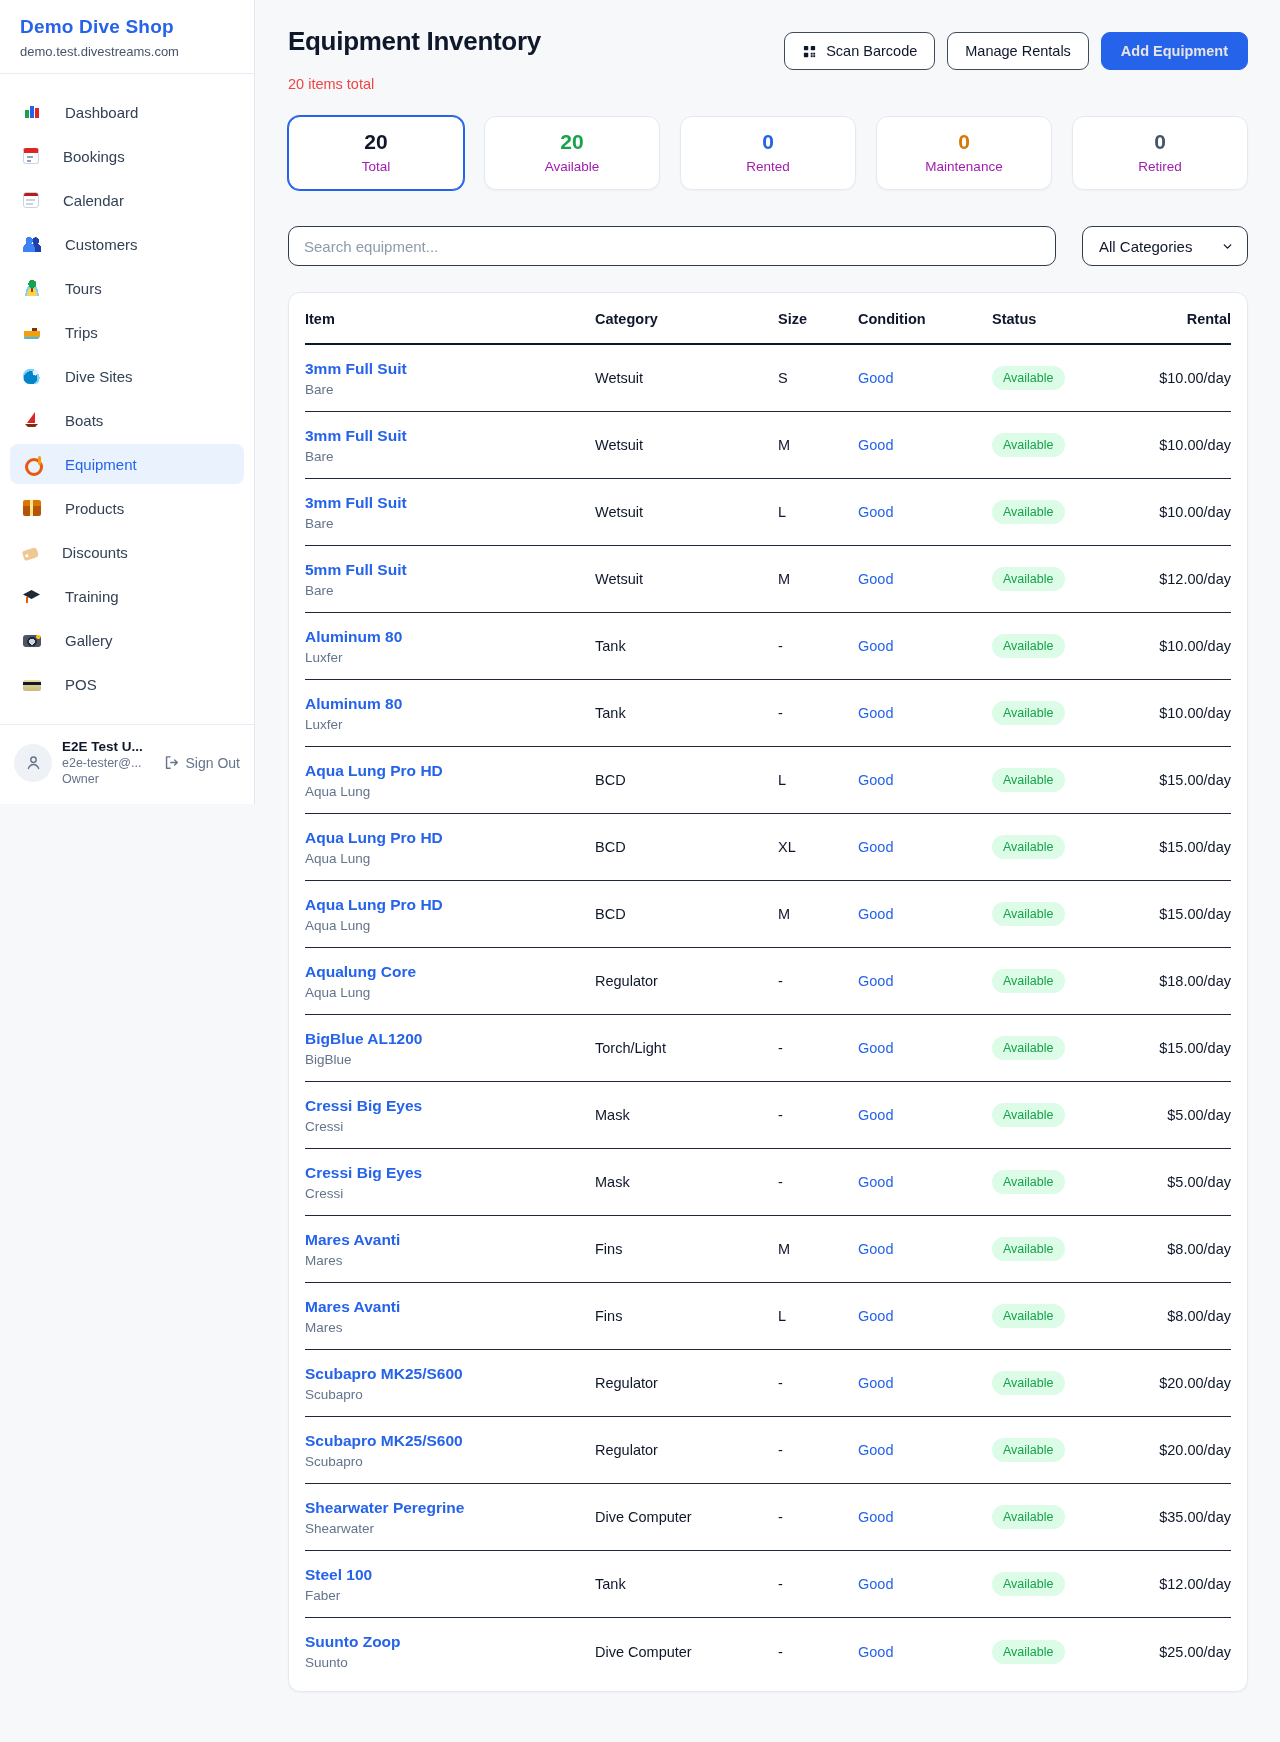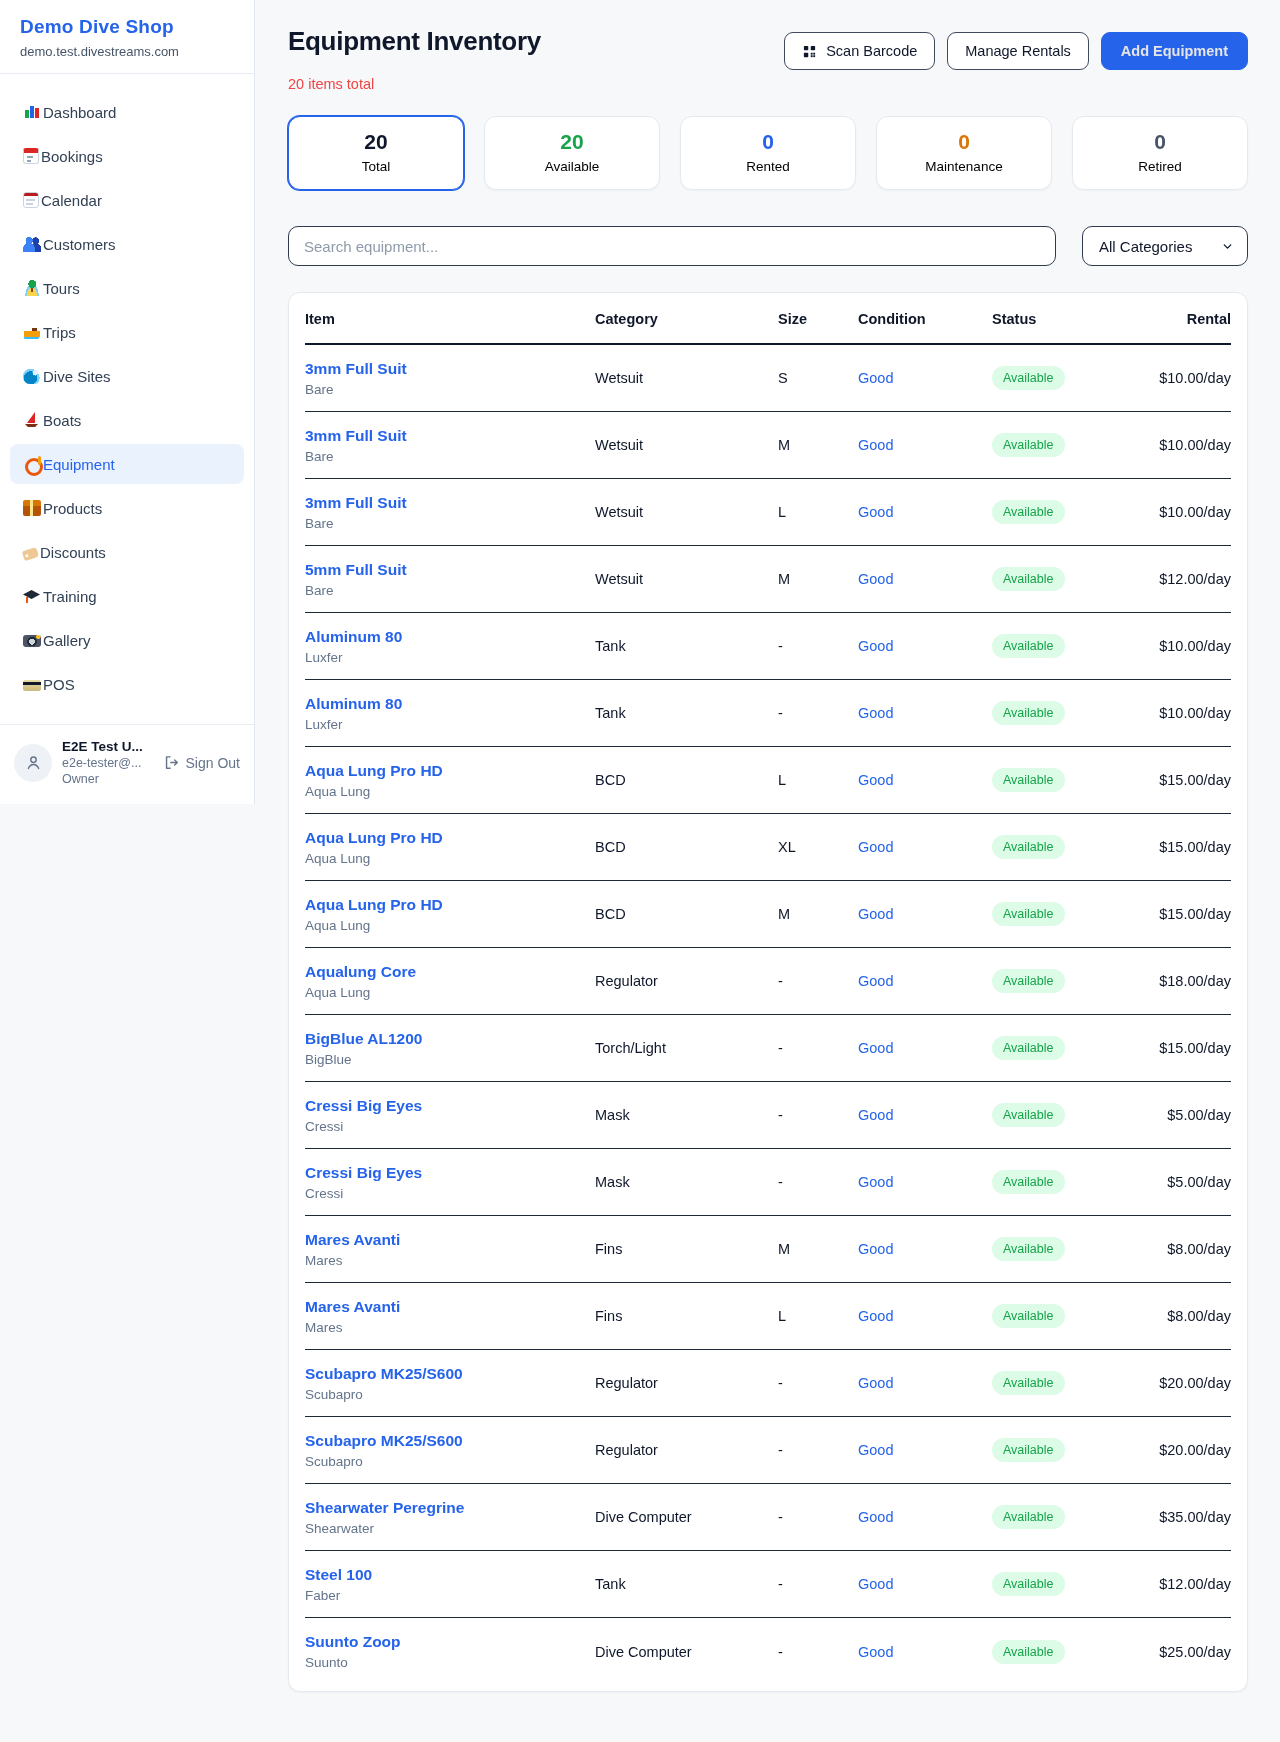--- a/index.html
+++ b/index.html
@@ -16,21 +16,21 @@
   .sidebar {
     position: absolute; left: 0; top: 0; width: 255px;
     background: #ffffff; border-right: 1px solid #e2e8f0;
     padding-bottom: 0;
   }
   .brand { padding: 16px 20px 14px; border-bottom: 1px solid #e8edf3; }
   .brand-name { color: #2563eb; font-size: 19px; font-weight: 700; letter-spacing: .2px; }
   .brand-domain { color: #475569; font-size: 13px; margin-top: 6px; }
   .nav { padding: 18px 10px 16px; list-style: none; }
   .nav-item {
-    display: flex; align-items: center; gap: 2px;
+    display: flex; align-items: center; gap: 24px;
     height: 40px; margin-bottom: 4px; padding: 0 13px;
     border-radius: 8px; cursor: pointer;
     font-size: 15px; color: #334155;
   }
   .nav-item.active { background: #eaf2fe; color: #2563eb; font-weight: 500; }
   .user-box {
     border-top: 1px solid #e8edf3; padding: 14px 14px 18px;
     display: flex; align-items: center; gap: 10px;
   }
   .avatar {
@@ -103,21 +103,21 @@
   .btn { display: flex; align-items: center; gap: 9px; height: 38px; padding: 0 17px;
       border-radius: 9px; font-size: 14.5px; font-weight: 500; cursor: pointer;
       background: #fff; border: 1px solid #3f4a5c; color: #0f172a; }
   .btn-primary { background: #2563eb; border-color: #2563eb; color: #e5e5e5; font-weight: 600; padding: 0 19px; }
 
   .stats { display: flex; gap: 20px; margin-top: 24px; }
   .stat-card { flex: 1; background: #fff; border: 1px solid #e5eaf0; border-radius: 12px;
       padding: 13px 18px 15px; cursor: pointer; box-shadow: 0 1px 2px rgba(15,23,42,.04); text-align: center; }
   .stat-card.active { border-color: #2563eb; box-shadow: 0 0 0 1px #2563eb; }
   .stat-value { font-size: 21px; font-weight: 700; }
-  .stat-label { font-size: 13.5px; color: #000000; margin-top: 5px; }
+  .stat-label { font-size: 13.5px; color: #a21caf; margin-top: 5px; }
 
   .filter-row { display: flex; gap: 26px; margin-top: 36px; }
   .search-input { flex: 1; height: 40px; border: 1px solid #2f3b4e; border-radius: 10px;
       padding: 0 15px; font-size: 15px; font-family: inherit; color: #0f172a; background: #fff; outline: none; }
   .search-input::placeholder { color: #8e9bab; }
   .category-select { width: 166px; height: 40px; border: 1px solid #2f3b4e; border-radius: 10px;
       background: #fff; display: flex; align-items: center; justify-content: space-between;
       padding: 0 13px 0 16px; font-size: 15px; cursor: pointer; }
 
   

